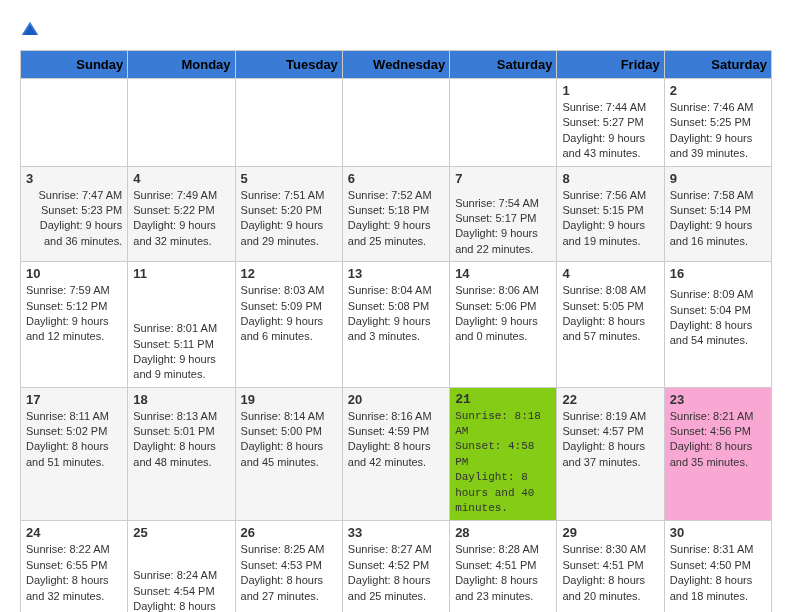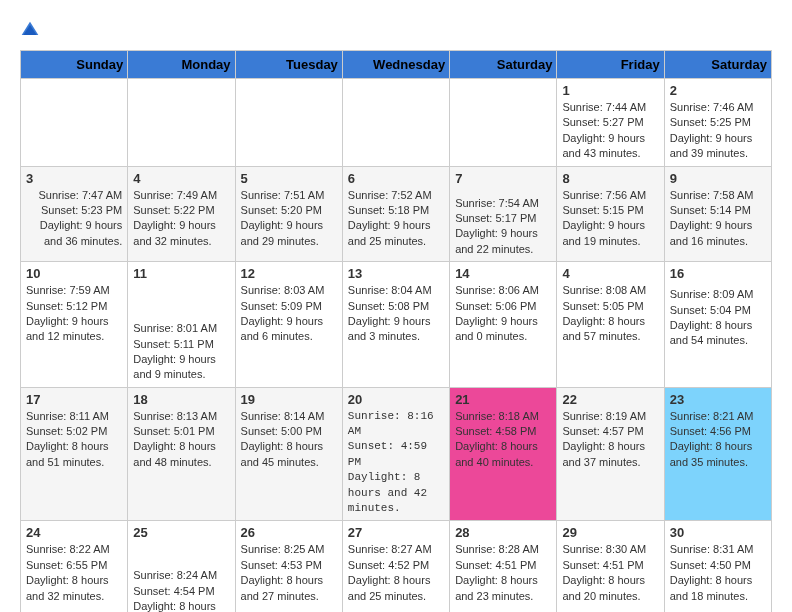--- a/index.html
+++ b/index.html
@@ -242,37 +242,37 @@
 Daylight: 8 hours and 48 minutes.</div>
         </td>
         <td style="background: rgb(245, 245, 245);">
           <span class="day-number">19</span>
           <div class="day-info" style="white-space: pre-line;">Sunrise: 8:14 AM
 Sunset: 5:00 PM
 Daylight: 8 hours and 45 minutes.</div>
         </td>
         <td style="background: rgb(245, 245, 245);">
           <span class="day-number">20</span>
-          <div class="day-info" style="white-space: pre-line; font-family: Liberation Mono, monospace;">Sunrise: 8:16 AM
+          <div class="day-info" style="white-space: pre-line;">Sunrise: 8:16 AM
 Sunset: 4:59 PM
 Daylight: 8 hours and 42 minutes.</div>
         </td>
-        <td style="background: #ec4899;">
+        <td style="background: #84cc16; font-family: Liberation Mono, monospace;">
           <span class="day-number">21</span>
           <div class="day-info" style="white-space: pre-line;">Sunrise: 8:18 AM
 Sunset: 4:58 PM
 Daylight: 8 hours and 40 minutes.</div>
         </td>
         <td style="background: rgb(245, 245, 245);">
           <span class="day-number">22</span>
           <div class="day-info" style="white-space: pre-line;">Sunrise: 8:19 AM
 Sunset: 4:57 PM
 Daylight: 8 hours and 37 minutes.</div>
         </td>
-        <td style="background: #7dd3fc;">
+        <td style="background: #f9a8d4;">
           <span class="day-number">23</span>
           <div class="day-info" style="white-space: pre-line;">Sunrise: 8:21 AM
 Sunset: 4:56 PM
 Daylight: 8 hours and 35 minutes.</div>
         </td>
       </tr>
       <tr>
         <td>
           <span class="day-number">24</span>
           <div class="day-info" style="white-space: pre-line;">Sunrise: 8:22 AM
@@ -285,21 +285,21 @@
 Sunset: 4:54 PM
 Daylight: 8 hours and 30 minutes.</div>
         </td>
         <td>
           <span class="day-number">26</span>
           <div class="day-info" style="white-space: pre-line;">Sunrise: 8:25 AM
 Sunset: 4:53 PM
 Daylight: 8 hours and 27 minutes.</div>
         </td>
         <td>
-          <span class="day-number">27</span>
+          <span class="day-number">33</span>
           <div class="day-info" style="white-space: pre-line;">Sunrise: 8:27 AM
 Sunset: 4:52 PM
 Daylight: 8 hours and 25 minutes.</div>
         </td>
         <td>
           <span class="day-number">28</span>
           <div class="day-info" style="white-space: pre-line;">Sunrise: 8:28 AM
 Sunset: 4:51 PM
 Daylight: 8 hours and 23 minutes.</div>
         </td>

